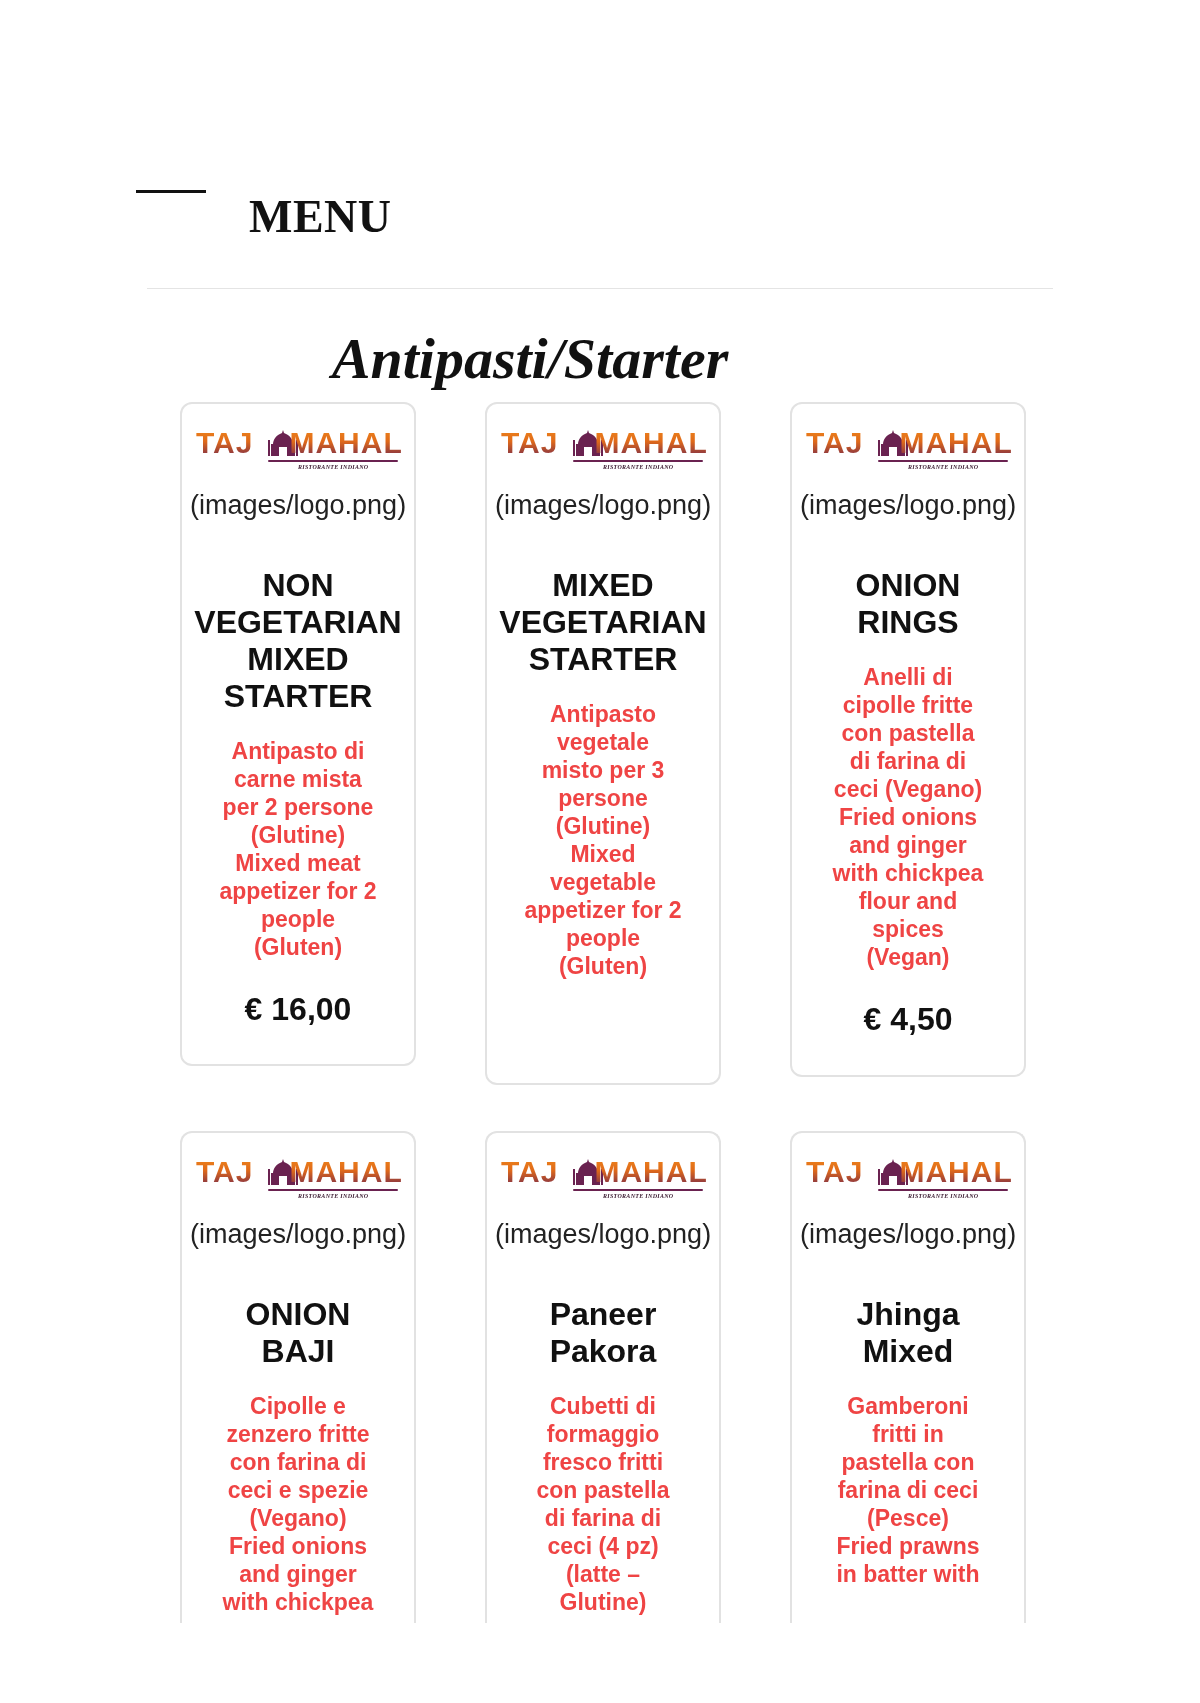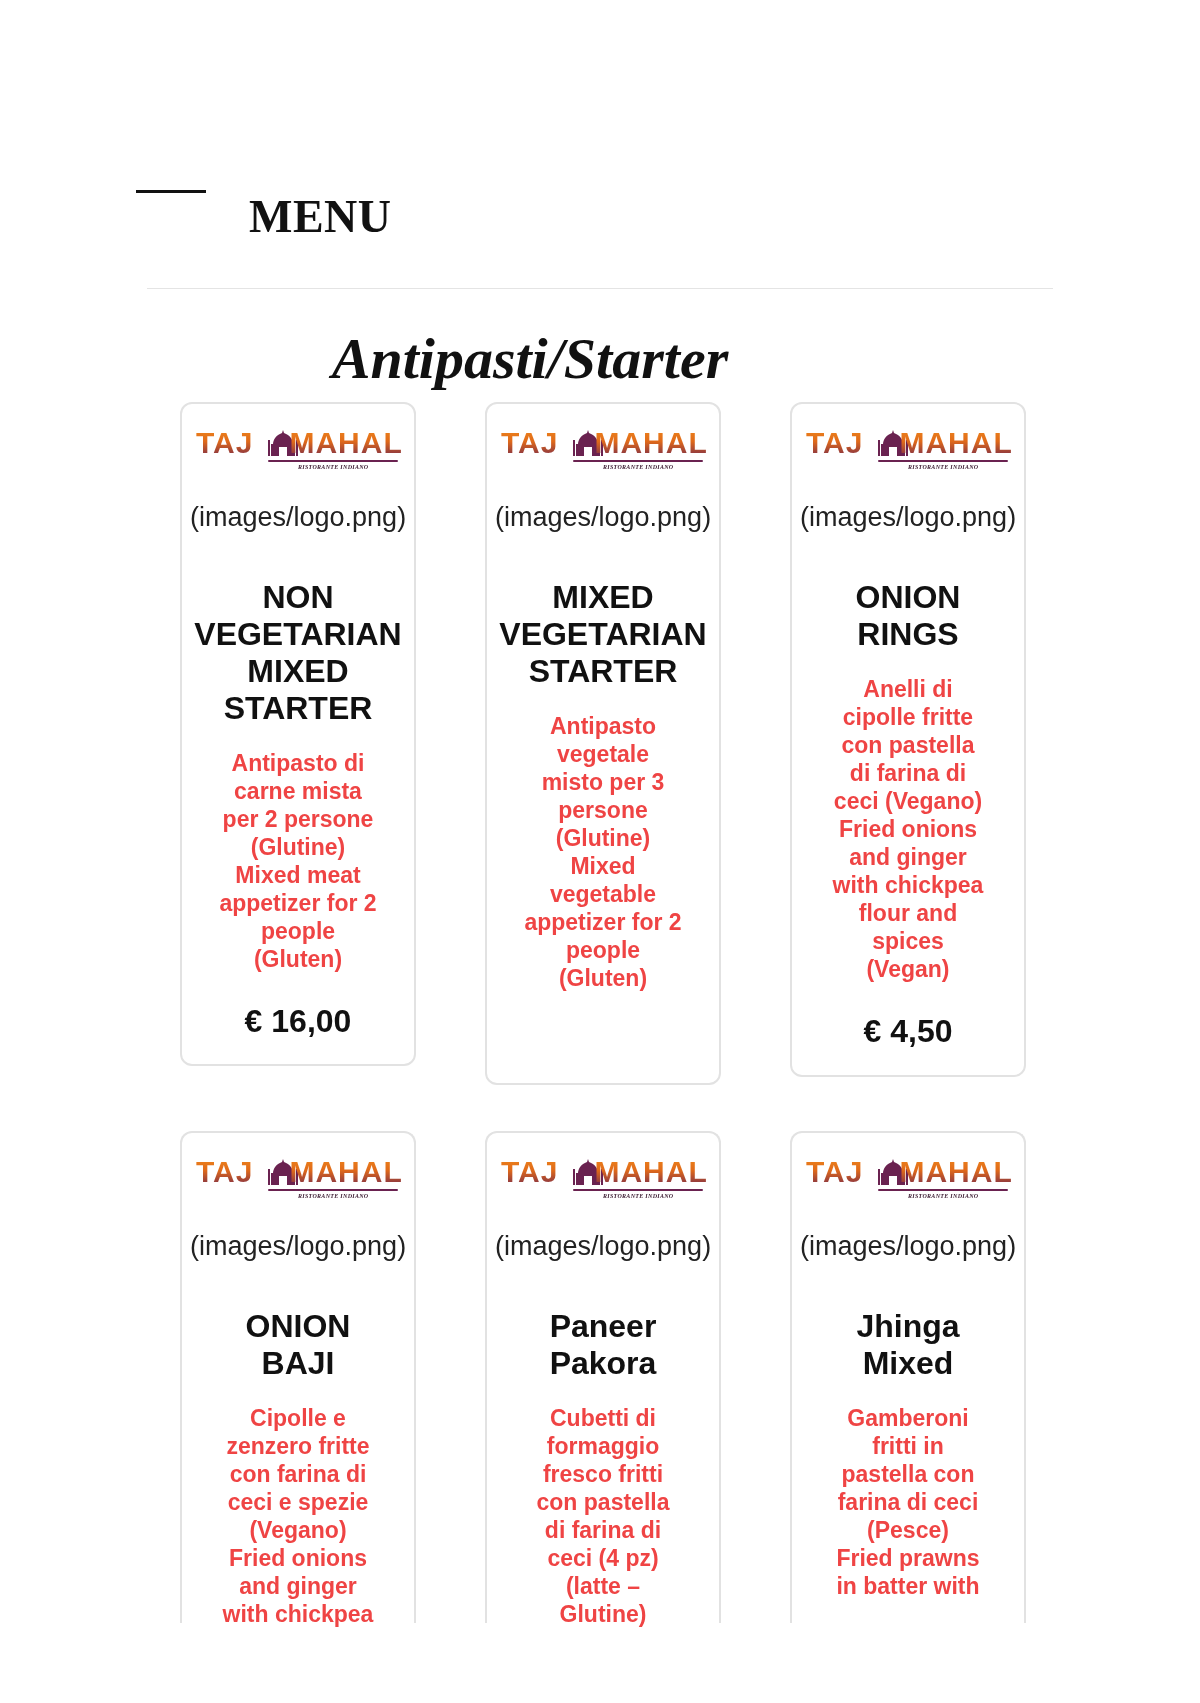--- a/index.html
+++ b/index.html
@@ -10,21 +10,21 @@
   .divider { position: absolute; left: 147px; width: 906px; top: 288px; height: 1px; background: #e4e4e4; }
   .section-title { position: absolute; left: 0; width: 1060px; top: 325px; text-align: center; font-family: "Liberation Serif", serif; font-style: italic; font-weight: bold; font-size: 58px; color: #111; }
   .card { position: absolute; width: 236px; border: 2px solid #e2e2e2; border-radius: 12px; background: #fff; box-sizing: border-box; text-align: center; }
   .card.cut { border-bottom: none; border-bottom-left-radius: 0; border-bottom-right-radius: 0; }
   .logo { margin: 20px auto 0; width: 220px; height: 52px; position: relative; }
   .logo-text { position: absolute; left: 8px; top: 2px; font-family: "Liberation Sans", sans-serif; font-weight: bold; font-size: 30px; letter-spacing: 1px; background: linear-gradient(180deg, #f08a1c 0%, #e06a1a 45%, #6a2250 100%); -webkit-background-clip: text; background-clip: text; color: transparent; white-space: nowrap; }
   .logo-text .gap { display: inline-block; width: 36px; }
   .logo-dome { position: absolute; left: 78px; top: 4px; width: 34px; height: 32px; }
   .logo-sub { position: absolute; left: 110px; top: 40px; font-family: "Liberation Serif", serif; font-style: italic; font-weight: bold; font-size: 6px; color: #3a1a30; letter-spacing: 0.3px; }
   .logo-swoosh { position: absolute; left: 80px; top: 36px; width: 130px; height: 2px; background: #6a2250; border-radius: 2px; }
-  .alt-text { font-size: 27px; color: #222; margin-top: 26px; white-space: nowrap; margin-left: 8px; text-align: left; }
+  .alt-text { font-size: 27px; color: #222; margin-top: 14px; white-space: nowrap; margin-left: 8px; text-align: left; }
   .dish-name { font-weight: bold; font-size: 32px; line-height: 37px; margin-top: 46px; padding: 0 6px; color: #111; white-space: pre-line; }
   .dish-desc { font-weight: bold; font-size: 23px; line-height: 28px; margin-top: 22px; padding: 0 10px; color: #ef4444; white-space: pre-line; }
   .dish-price { font-weight: bold; font-size: 32px; margin-top: 30px; color: #111; }
 </style>
 </head>
 <body>
 
 <div class="menu-header">
   <div class="menu-dash"></div>
   <div class="menu-title">MENU</div>

